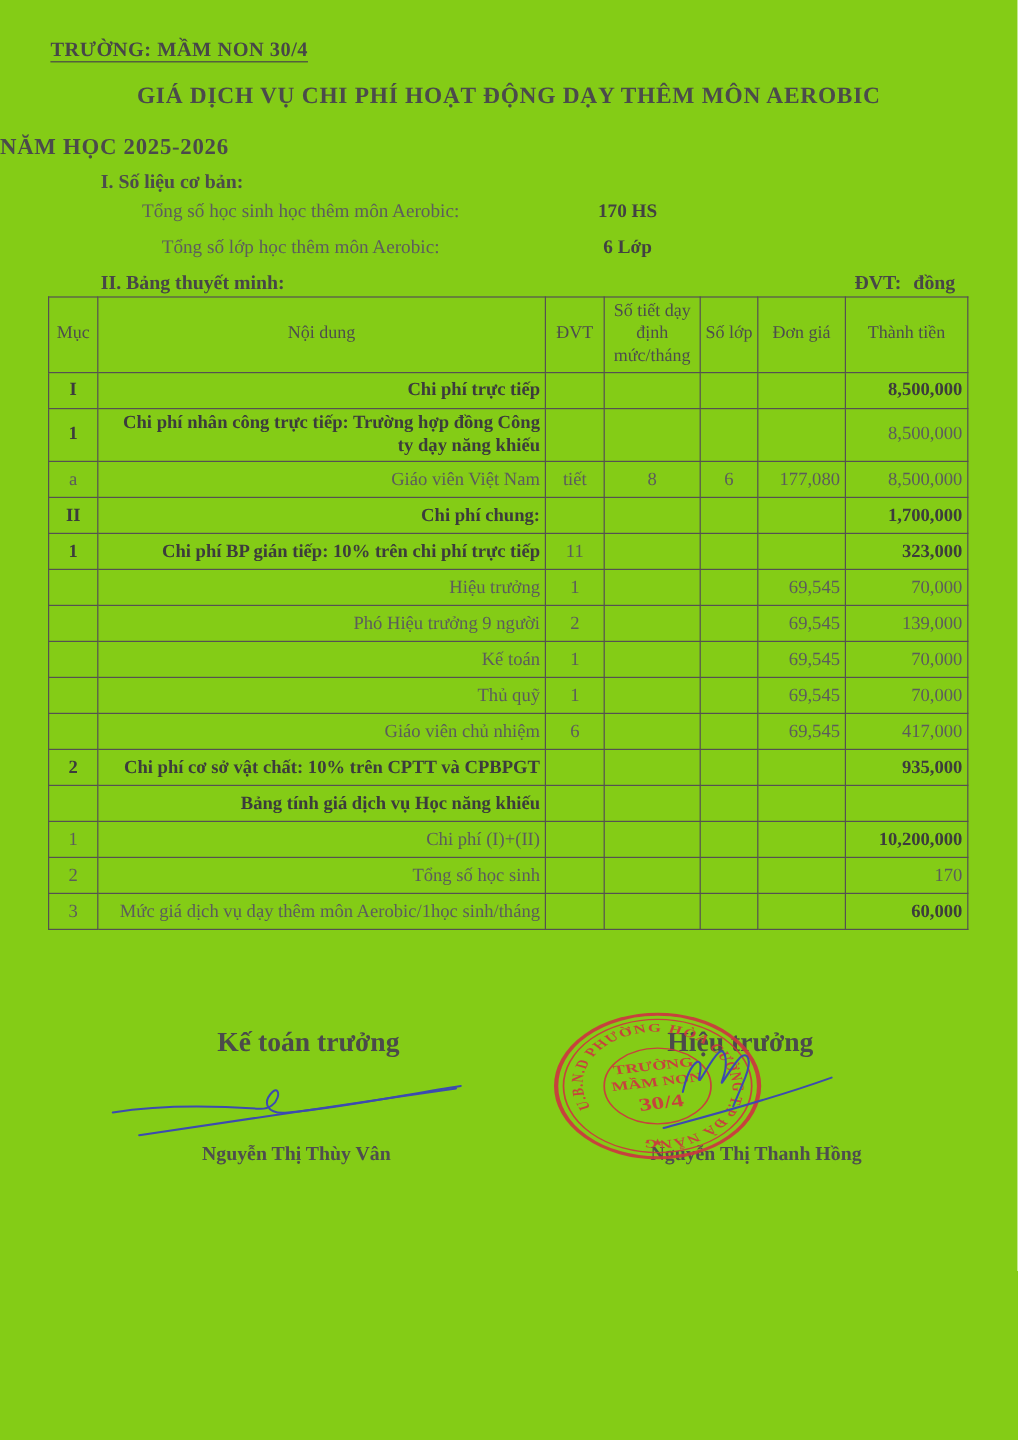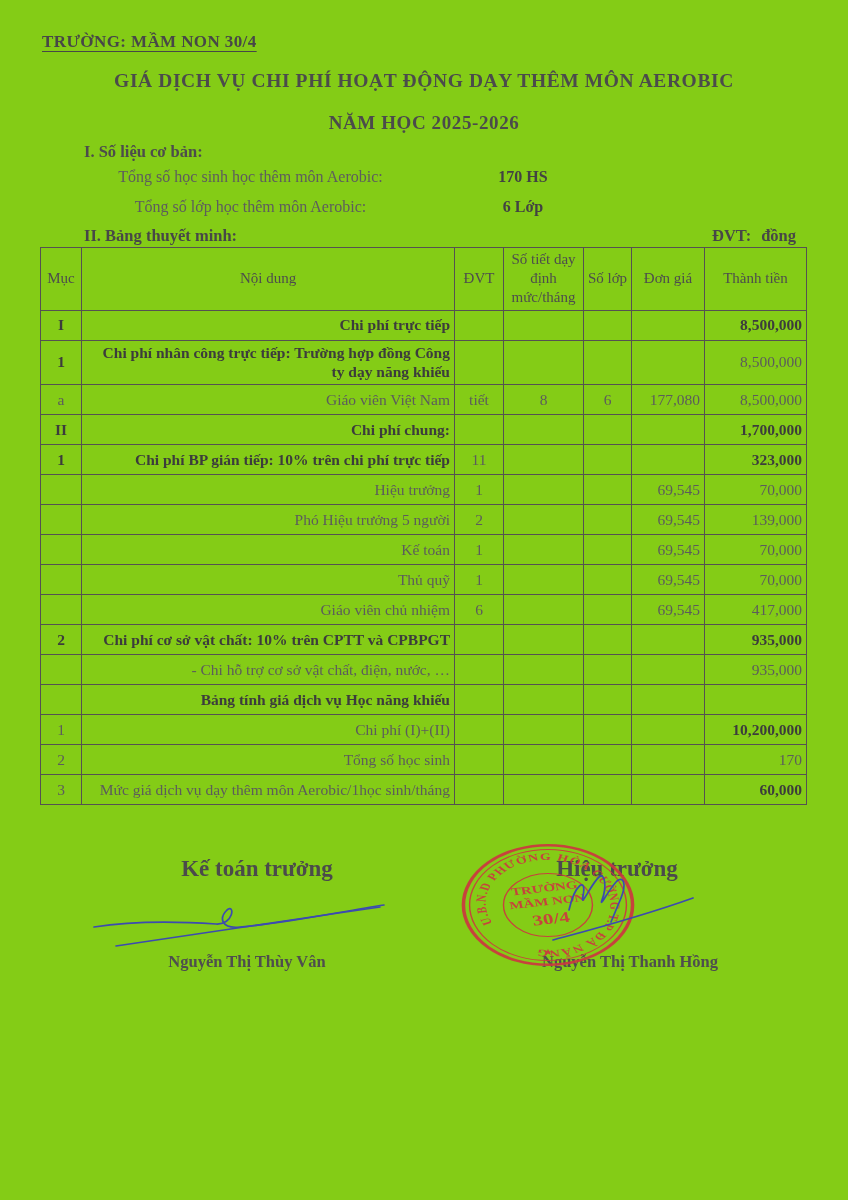--- a/index.html
+++ b/index.html
@@ -4,21 +4,21 @@
 <style>
   * { margin:0; padding:0; box-sizing:border-box; }
   html,body { width:848px; height:1200px; background:#ffffff; }
   body { font-family:"Liberation Serif", serif; color:#3a3a3a; position:relative; overflow:hidden; }
   .page { position:absolute; inset:0; width:848px; height:1200px; background:#84cc16; }
 
   .school-label { position:absolute; left:42px; top:32px; font-size:17px; font-weight:700;
     letter-spacing:.4px; color:#474747; text-decoration:underline; text-underline-offset:4px; }
   .doc-title { position:absolute; left:0; top:70px; width:100%; text-align:center;
     font-size:19.5px; font-weight:700; letter-spacing:.6px; color:#4b4b4b; }
-  .doc-subtitle { position:absolute; left:0; top:112px; width:100%; text-align:center;
+  .doc-subtitle { position:absolute; left:0; top:112px; width:100%; 
     font-size:19px; font-weight:700; letter-spacing:.6px; color:#4b4b4b; }
 
   .sec1-heading { position:absolute; left:84px; top:142px; font-size:16.5px; font-weight:700; color:#4c4c4c; }
   .info-line { position:absolute; left:38px; width:560px; display:flex; }
   .info-line .lbl { width:425px; text-align:center; font-size:16px; color:#5d5d5d; }
   .info-line .val { width:120px; text-align:center; font-size:16px; font-weight:700; color:#424242; }
   .info-1 { top:168px; } .info-2 { top:198px; }
 
   .sec2-heading { position:absolute; left:84px; top:226px; font-size:16.5px; font-weight:700; color:#474747; }
   .unit-note { position:absolute; right:52px; top:226px; font-size:16.5px; font-weight:700; color:#474747; }
@@ -144,21 +144,21 @@
           <td class="col-muc"></td>
           <td class="col-noi_dung">Hiệu trưởng</td>
           <td class="col-dvt">1</td>
           <td class="col-so_tiet"></td>
           <td class="col-so_lop"></td>
           <td class="col-don_gia">69,545</td>
           <td class="col-thanh_tien">70,000</td>
         </tr>
         <tr>
           <td class="col-muc"></td>
-          <td class="col-noi_dung">Phó Hiệu trưởng 5 người</td>
+          <td class="col-noi_dung">Phó Hiệu trưởng 9 người</td>
           <td class="col-dvt">2</td>
           <td class="col-so_tiet"></td>
           <td class="col-so_lop"></td>
           <td class="col-don_gia">69,545</td>
           <td class="col-thanh_tien">139,000</td>
         </tr>
         <tr>
           <td class="col-muc"></td>
           <td class="col-noi_dung">Kế toán</td>
           <td class="col-dvt">1</td>
@@ -186,29 +186,20 @@
           <td class="col-thanh_tien">417,000</td>
         </tr>
         <tr>
           <td class="col-muc b">2</td>
           <td class="col-noi_dung b">Chi phí cơ sở vật chất: 10% trên CPTT và CPBPGT</td>
           <td class="col-dvt"></td>
           <td class="col-so_tiet"></td>
           <td class="col-so_lop"></td>
           <td class="col-don_gia"></td>
           <td class="col-thanh_tien b">935,000</td>
-        </tr>
-        <tr>
-          <td class="col-muc"></td>
-          <td class="col-noi_dung">- Chi hỗ trợ cơ sở vật chất, điện, nước, …</td>
-          <td class="col-dvt"></td>
-          <td class="col-so_tiet"></td>
-          <td class="col-so_lop"></td>
-          <td class="col-don_gia"></td>
-          <td class="col-thanh_tien">935,000</td>
         </tr>
         <tr>
           <td class="col-muc"></td>
           <td class="col-noi_dung b">Bảng tính giá dịch vụ Học năng khiếu</td>
           <td class="col-dvt"></td>
           <td class="col-so_tiet"></td>
           <td class="col-so_lop"></td>
           <td class="col-don_gia"></td>
           <td class="col-thanh_tien"></td>
         </tr>

